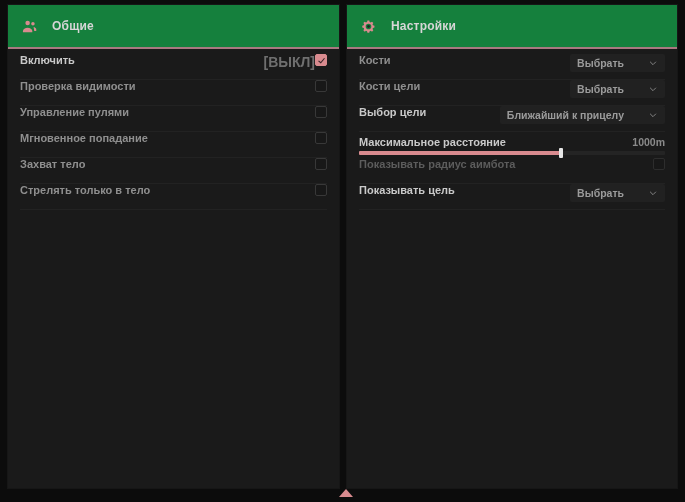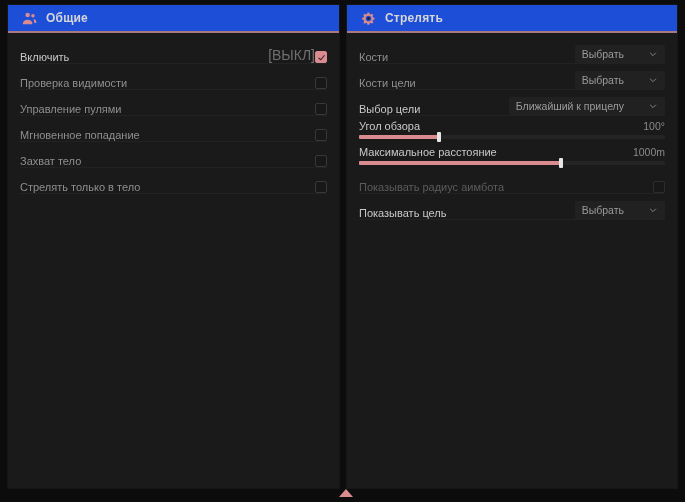--- a/index.html
+++ b/index.html
@@ -1,28 +1,28 @@
 <!DOCTYPE html>
 <html><head>
 <meta charset="utf-8">
 <style>
   html,body{margin:0;padding:0;background:#0c0c0c;}
   body{width:685px;height:502px;position:relative;overflow:hidden;
        font-family:"Liberation Sans", sans-serif;-webkit-font-smoothing:antialiased;}
   .panel{position:absolute;top:5px;height:483px;background:#1a1a1a;box-shadow:0 0 0 1px #161616;}
   #panel-general{left:8px;width:331px;}
   #panel-settings{left:347px;width:330px;}
-  .panel-header{height:26px;background:#1d4ed8;border-bottom:2px solid #a97981;
-                display:flex;align-items:center;padding:0 14px;gap:9px;}
+  .panel-header{height:26px;background:#15803d;border-bottom:2px solid #a97981;
+                display:flex;align-items:center;padding:8px 14px;gap:15px;}
   .panel-title{color:#d6d6d6;font-size:12px;font-weight:bold;letter-spacing:.2px;}
   .hicon{width:15px;height:15px;display:inline-flex;}
   .hicon svg{width:15px;height:15px;fill:#d98b8f;}
   .panel-body{padding:5px 0 0 0;}
-  .row{display:flex;align-items:flex-end;height:25px;margin:0 12px;
-       border-bottom:1px solid #222222;color:#8f8f8f;font-size:11px;}
+  .row{display:flex;align-items:flex-start;height:25px;margin:0 12px;
+       border-bottom:1px solid #222222;color:#8f8f8f;font-size:11px;font-weight:bold;}
   .row.active{color:#c9c9c9;}
   .row.disabled{color:#5c5c5c;}
   .row-label{flex:0 0 auto;}
   .row-flex{flex:1 1 auto;}
   .row-value{color:#8a8a8a;font-size:10.5px;margin-right:8px;}
   .valtext{color:#6f6f6f;font-size:14px;}
   
   .checkbox{width:12px;height:12px;border-radius:2px;border:1px solid #383838;background:#181818;
             display:inline-flex;align-items:center;justify-content:center;box-sizing:border-box;}
   .row.disabled .checkbox{border-color:#2d2d2d;}
@@ -102,21 +102,21 @@
 </div>
 
 <div class="panel" id="panel-settings">
   <div class="panel-header">
     <span class="hicon">
       <svg viewBox="0 0 24 24">
           <path d="M12 7.5a4.5 4.5 0 100 9 4.5 4.5 0 000-9zm9.5 6.2l-2.4.6c-.15.6-.38 1.17-.68 1.7l1.3 2.1-2.1 2.1-2.1-1.3c-.53.3-1.1.53-1.7.68l-.62 2.4h-2.9l-.62-2.4a7.6 7.6 0 01-1.7-.68l-2.1 1.3-2.1-2.1 1.3-2.1c-.3-.53-.53-1.1-.68-1.7l-2.4-.62v-2.9l2.4-.62c.15-.6.38-1.17.68-1.7l-1.3-2.1 2.1-2.1 2.1 1.3c.53-.3 1.1-.53 1.7-.68l.62-2.4h2.9l.62 2.4c.6.15 1.17.38 1.7.68l2.1-1.3 2.1 2.1-1.3 2.1c.3.53.53 1.1.68 1.7l2.4.62z"></path>
           <circle cx="12" cy="12" r="2.3" fill="#252225"></circle>
         </svg>
     </span>
-    <span class="panel-title">Стрелять</span>
+    <span class="panel-title">Настройки</span>
   </div>
   <div class="panel-body">
       <div class="row type-select">
         <span class="row-label">Кости</span>
          <span class="row-flex"></span>
          <div class="select">
            <span class="select-value">Выбрать</span>
            <span class="chevron-icon">
             <svg viewBox="0 0 24 24">
               <polyline points="5,9 12,16 19,9"></polyline>
@@ -143,31 +143,20 @@
            <span class="select-value">Ближайший к прицелу</span>
            <span class="chevron-icon">
             <svg viewBox="0 0 24 24">
               <polyline points="5,9 12,16 19,9"></polyline>
             </svg>
           </span>
          </div>
       </div>
       <div class="row type-slider active">
         <div class="slider-line">
-           <span class="row-label">Угол обзора</span>
-           <span class="row-flex"></span>
-           <span class="row-value">100°</span>
-         </div>
-         <div class="slider-track">
-           <div class="slider-fill" style="width:26%"></div>
-           <div class="slider-handle" style="left:26%"></div>
-         </div>
-      </div>
-      <div class="row type-slider active">
-        <div class="slider-line">
            <span class="row-label">Максимальное расстояние</span>
            <span class="row-flex"></span>
            <span class="row-value">1000m</span>
          </div>
          <div class="slider-track">
            <div class="slider-fill" style="width:66%"></div>
            <div class="slider-handle" style="left:66%"></div>
          </div>
       </div>
       <div class="row type-checkbox disabled">

